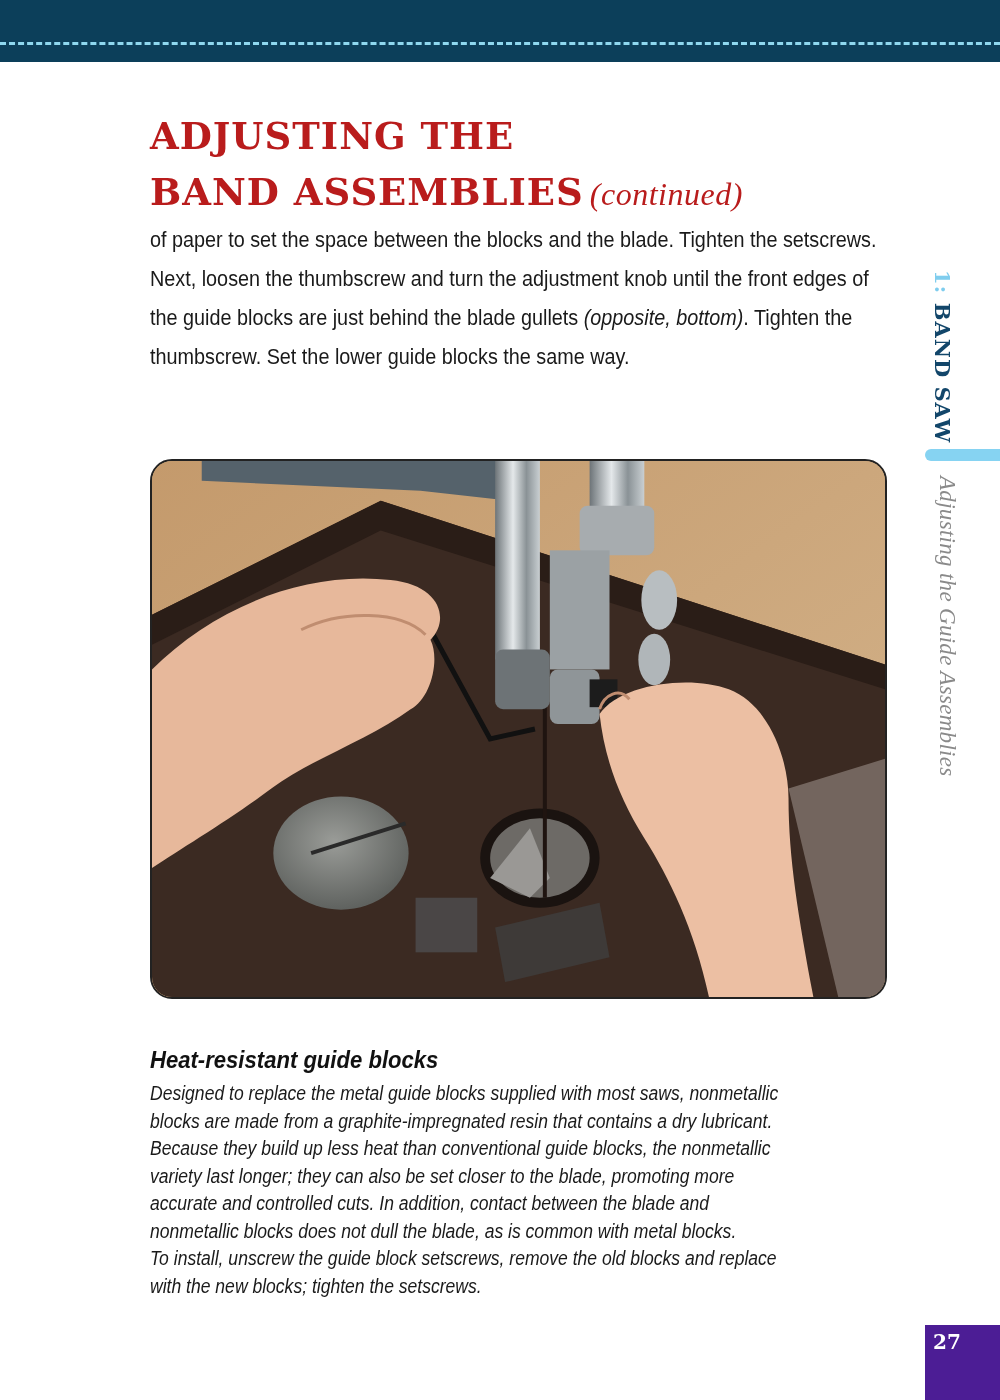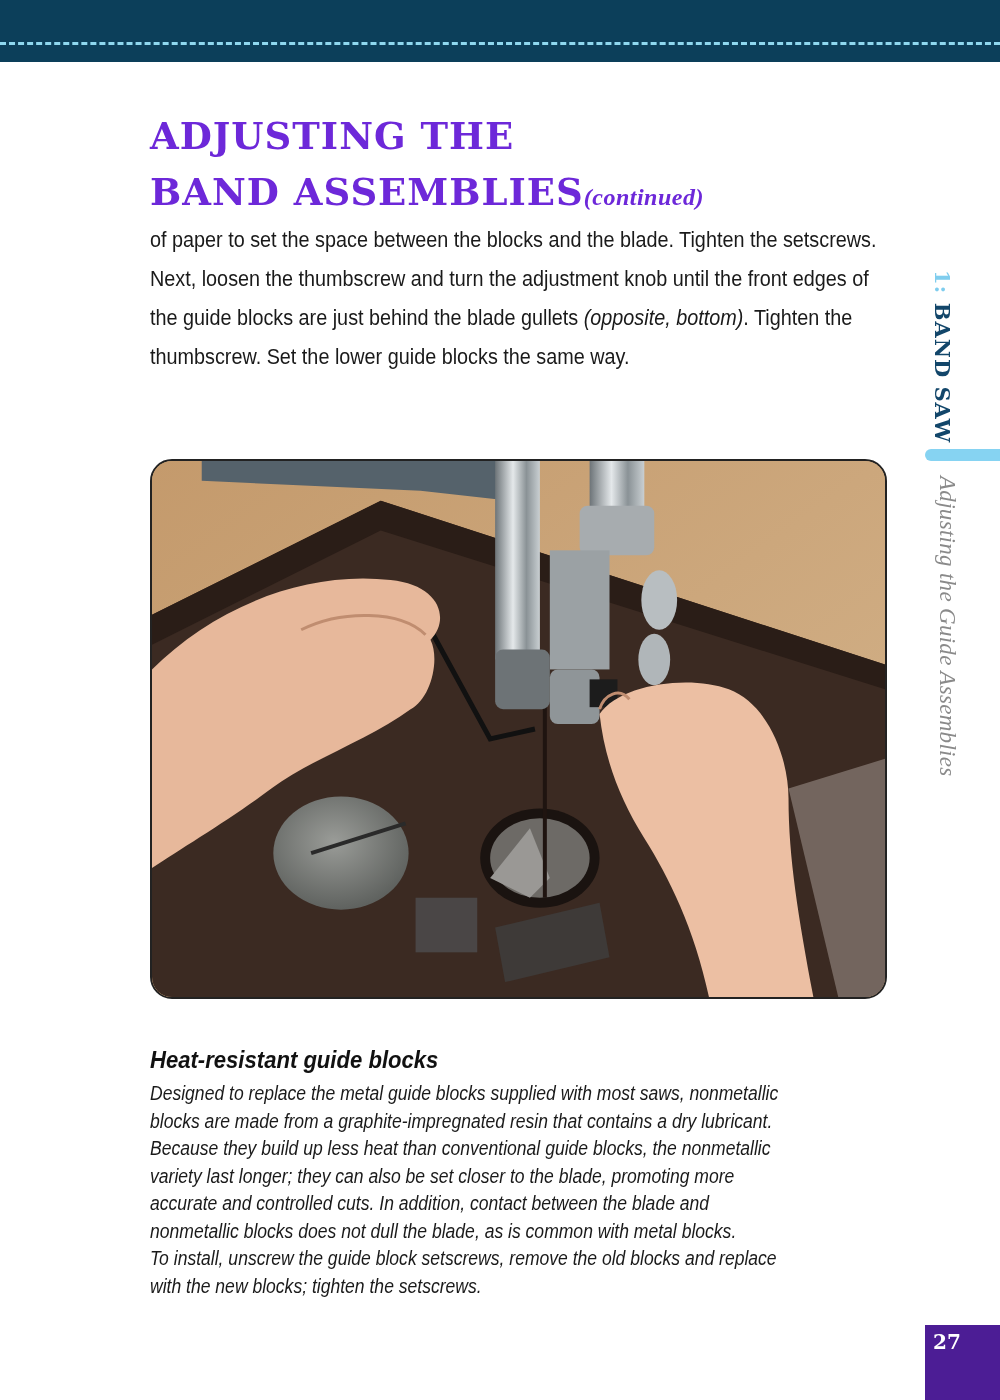--- a/index.html
+++ b/index.html
@@ -11,26 +11,26 @@
       background: #0c3f5a;
     }
     .top-band .stitch {
       position: absolute; left: 0; right: 0; top: 42px; height: 0;
       border-top: 3px dashed #8fd8ef;
     }
 
     .title {
       position: absolute; left: 150px; top: 108px;
       font-family: "DejaVu Serif", "Liberation Serif", serif;
-      font-weight: bold; color: #6d28d9;
+      font-weight: bold; color: #b91c1c;
       font-size: 37px; line-height: 56px; letter-spacing: 1px;
     }
     .title .cont {
-      font-family: "Liberation Serif", serif; font-weight: bold; font-style: italic;
-      font-size: 24px; letter-spacing: 0.5px; 
+      font-family: "Liberation Serif", serif; font-weight: normal; font-style: italic;
+      font-size: 32px; letter-spacing: 0.5px; margin-left: 6px;
     }
 
     .body-text {
       position: absolute; left: 150px; top: 220px; width: 730px;
       font-family: "Liberation Sans", sans-serif;
       font-size: 22px; line-height: 39px; color: #1a1a1a;
       transform: scaleX(0.9); transform-origin: left top; width: 811px;
     }
     .body-text em { font-style: italic; }
     .side-chapter {

